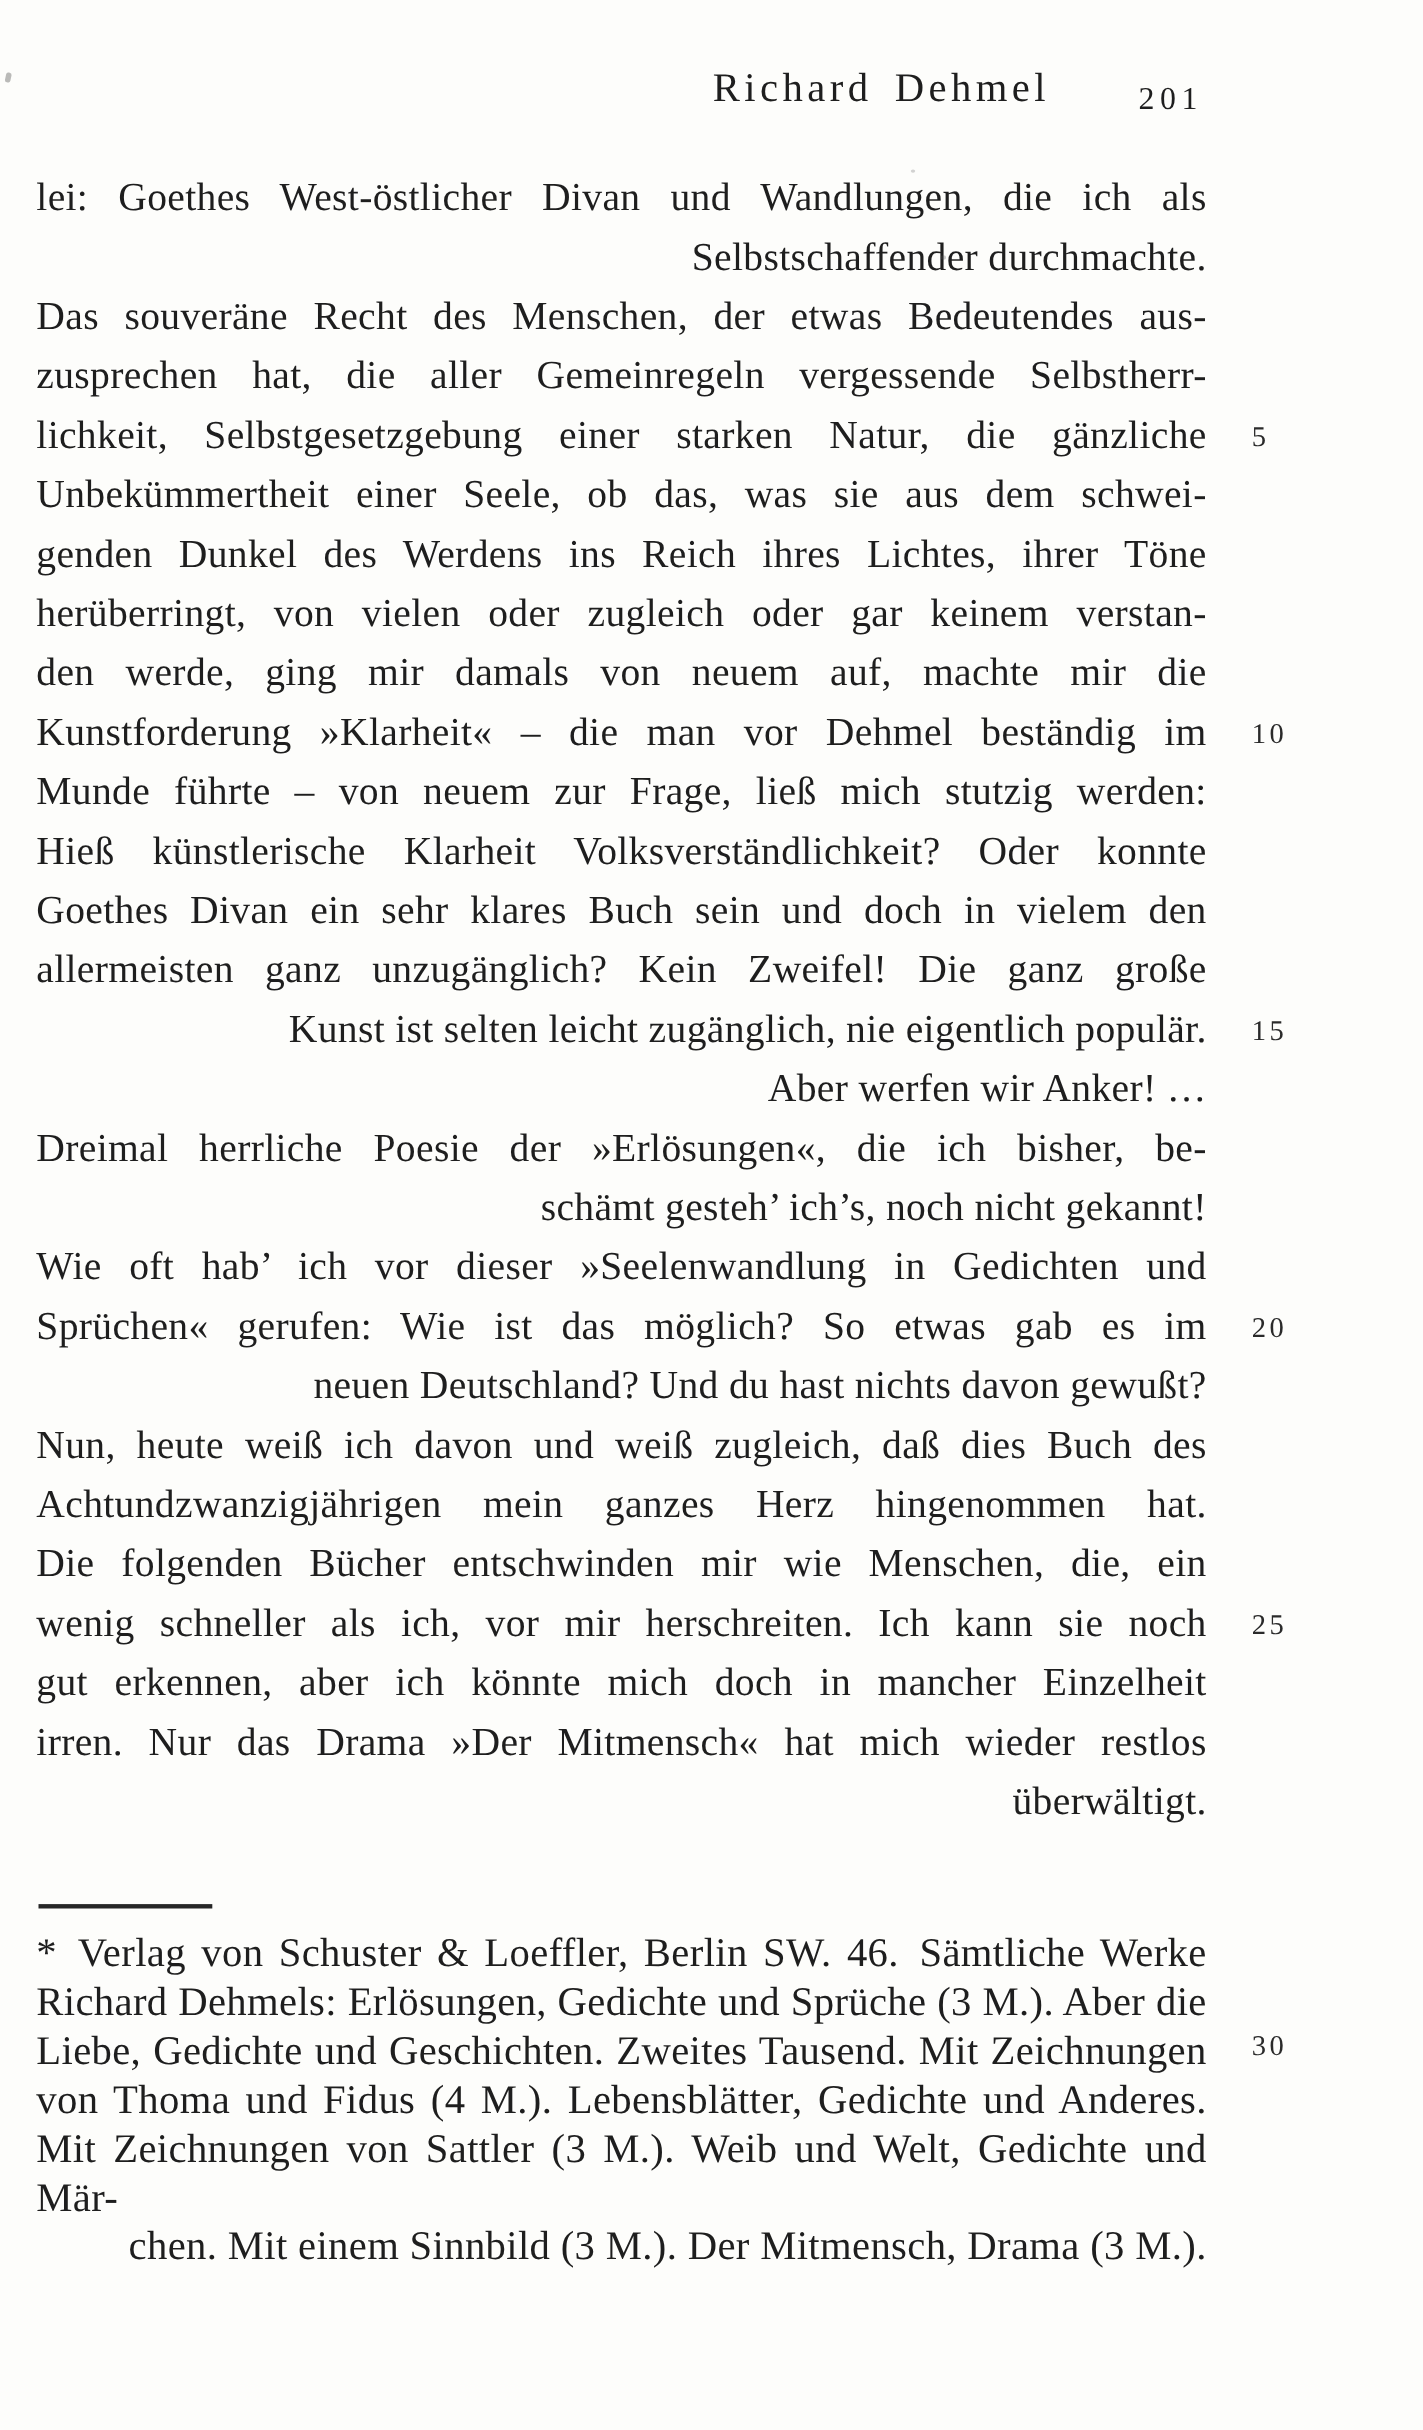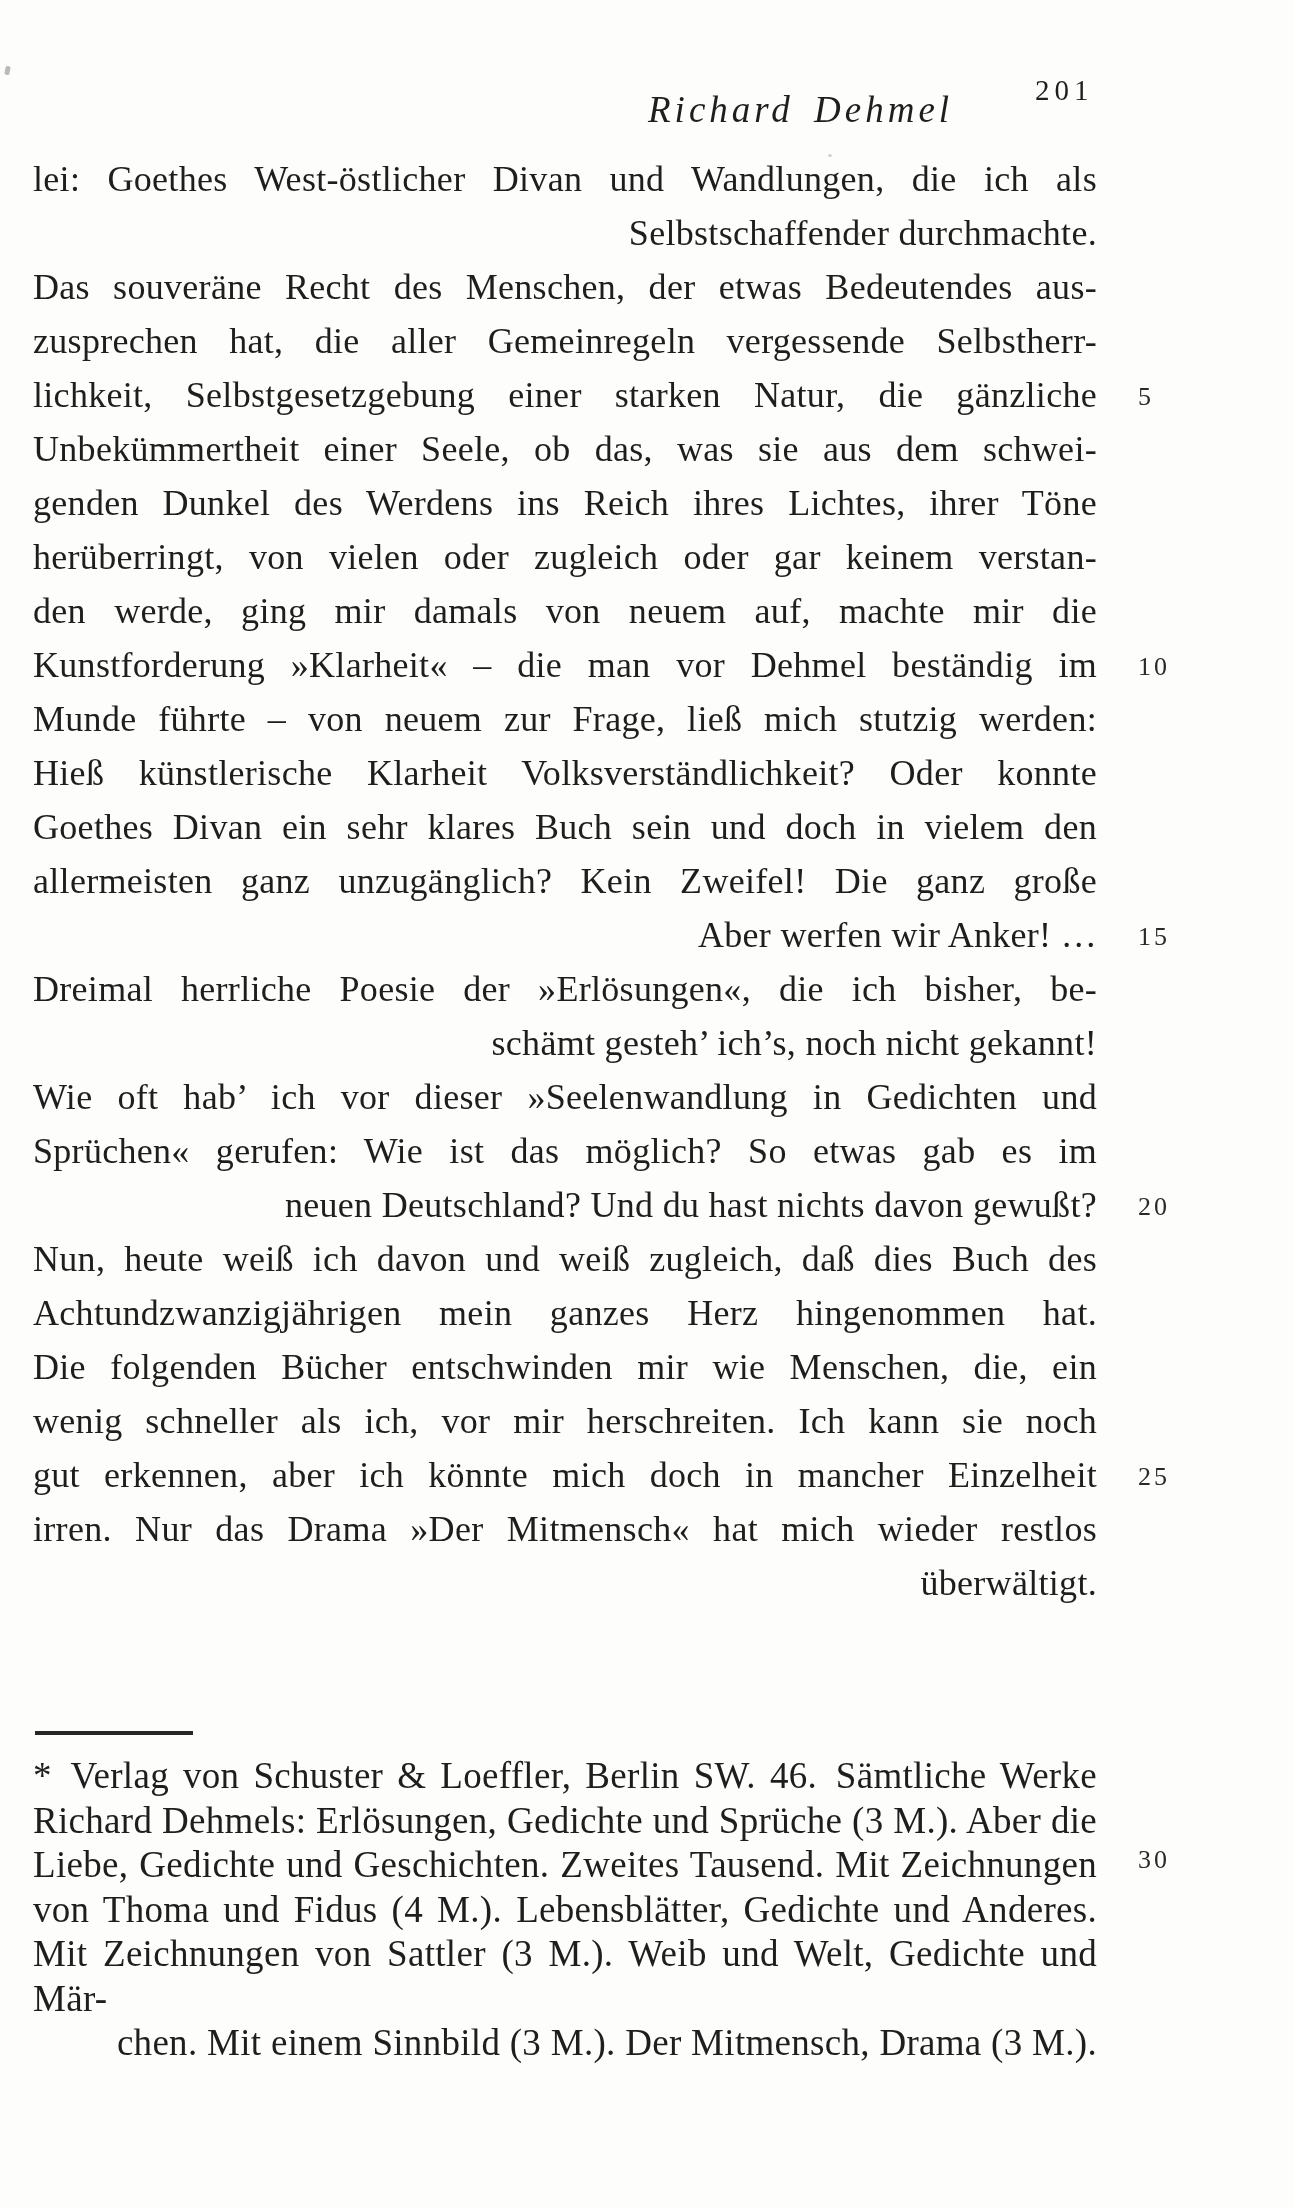--- a/index.html
+++ b/index.html
@@ -5,22 +5,22 @@
   html,body{margin:0;padding:0;}
   .page{
     position:relative;
     width:1294px;height:2209px;
     background:#fdfdfb;
     color:#1e1e1e;
     font-family:"Liberation Serif", serif;
     overflow:hidden;
   }
   .running-head{
-    position:absolute;left:648px;top:88px;
-    font-style:italic;font-size:37px;
+    position:absolute;left:648px;top:59px;
+    font-size:37px;
     letter-spacing:4px;word-spacing:7px;
     white-space:nowrap;
   }
   .page-number{
     position:absolute;left:1035px;top:74px;
     font-size:29px;letter-spacing:5px;
     white-space:nowrap;
   }
   .body-text{
     position:absolute;left:33px;top:152px;width:1064px;
@@ -63,20 +63,21 @@
       <div class="line j">lichkeit, Selbstgesetzgebung einer starken Natur, die gänzliche</div>
       <div class="line j">Unbekümmertheit einer Seele, ob das, was sie aus dem schwei-</div>
       <div class="line j">genden Dunkel des Werdens ins Reich ihres Lichtes, ihrer Töne</div>
       <div class="line j">herüberringt, von vielen oder zugleich oder gar keinem verstan-</div>
       <div class="line j">den werde, ging mir damals von neuem auf, machte mir die</div>
       <div class="line j">Kunstforderung »Klarheit« – die man vor Dehmel beständig im</div>
       <div class="line j">Munde führte – von neuem zur Frage, ließ mich stutzig werden:</div>
       <div class="line j">Hieß künstlerische Klarheit Volksverständlichkeit? Oder konnte</div>
       <div class="line j">Goethes Divan ein sehr klares Buch sein und doch in vielem den</div>
       <div class="line j">allermeisten ganz unzugänglich? Kein Zweifel! Die ganz große</div>
+      <div class="line r">Kunst ist selten leicht zugänglich, nie eigentlich populär.</div>
       <div class="line r">Aber werfen wir Anker! …</div>
       <div class="line j">Dreimal herrliche Poesie der »Erlösungen«, die ich bisher, be-</div>
       <div class="line r">schämt gesteh’ ich’s, noch nicht gekannt!</div>
       <div class="line j">Wie oft hab’ ich vor dieser »Seelenwandlung in Gedichten und</div>
       <div class="line j">Sprüchen« gerufen: Wie ist das möglich? So etwas gab es im</div>
       <div class="line r">neuen Deutschland? Und du hast nichts davon gewußt?</div>
       <div class="line j">Nun, heute weiß ich davon und weiß zugleich, daß dies Buch des</div>
       <div class="line j">Achtundzwanzigjährigen mein ganzes Herz hingenommen hat.</div>
       <div class="line j">Die folgenden Bücher entschwinden mir wie Menschen, die, ein</div>
       <div class="line j">wenig schneller als ich, vor mir herschreiten. Ich kann sie noch</div>

